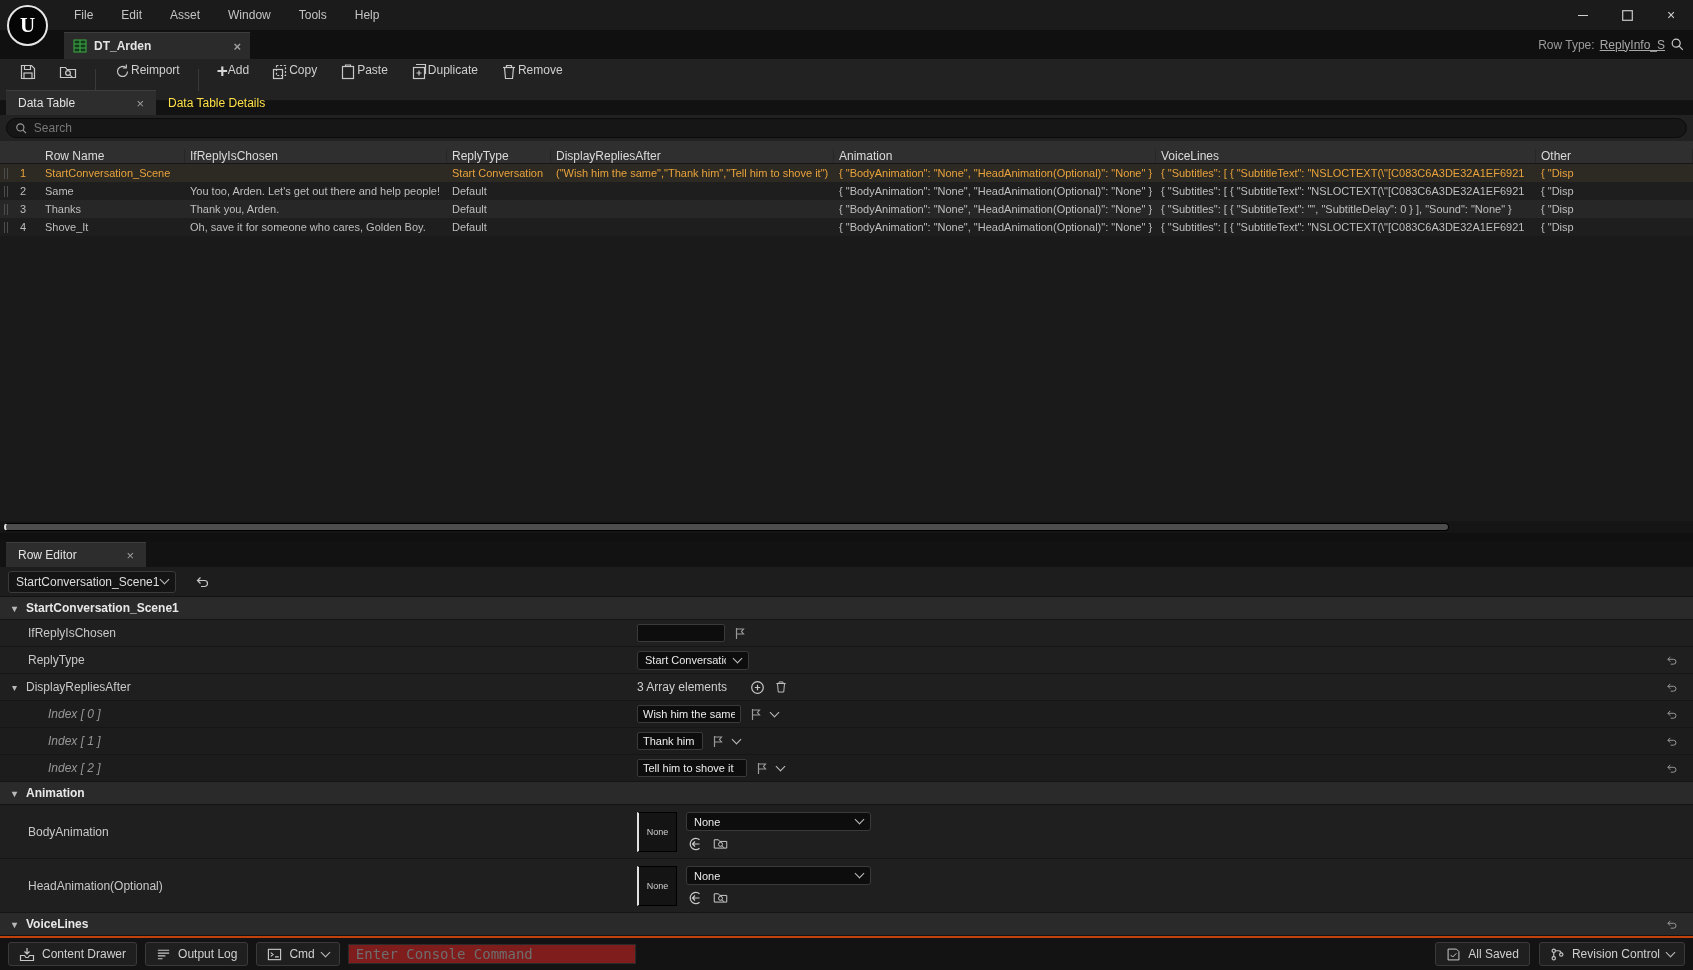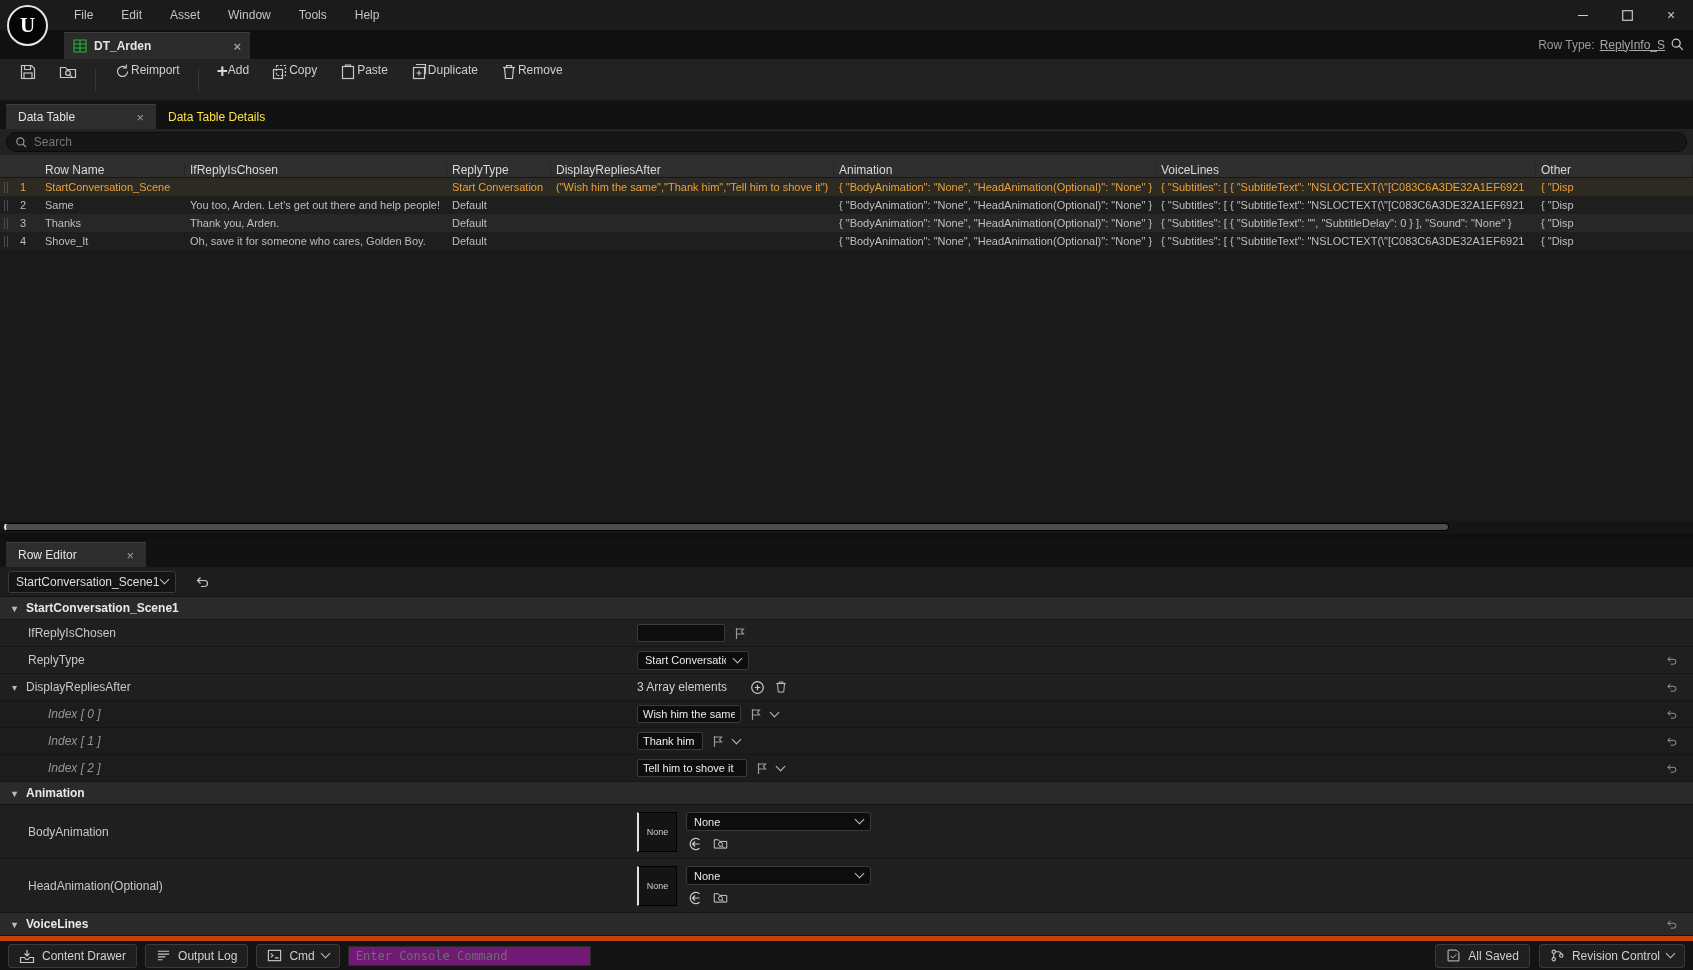--- a/index.html
+++ b/index.html
@@ -33,21 +33,21 @@
   .row-type .link { text-decoration:underline; color:#a8a8a8; }
 
   
   .toolbar { height:42px; background:#222222; border-bottom:1px solid #141414; display:flex; align-items:center; padding:0 8px; flex:0 0 auto; }
   .tool-btn { display:flex; align-items:flex-start; padding:0 11px; height:34px; color:#cfcfcf; }
   .tool-btn .plus { font-size:19px; font-weight:bold; color:#d6d6d6; line-height:1; margin-top:-2px; }
   .tool-sep { width:1px; height:22px; background:#3a3a3a; margin:0 7px; }
 
   
   .table-panel { flex:1 1 auto; min-height:0; display:flex; flex-direction:column; background:#1a1a1a; }
-  .panel-tab-row { height:28px; background:#121212; display:flex; align-items:flex-end; padding-left:6px; flex:0 0 auto; }
+  .panel-tab-row { height:14px; background:#121212; display:flex; align-items:flex-end; padding-left:6px; flex:0 0 auto; }
   .panel-tab { height:25px; padding:0 12px; display:flex; align-items:center; gap:24px; color:#fde047; }
   .panel-tab.active { background:#2d2d2d; color:#e2e2e2; border-top:1px solid #3d3d3d; min-width:150px; justify-content:space-between; }
   .search-row { height:26px; background:#222222; display:flex; align-items:center; padding:0 6px; flex:0 0 auto; }
   .search-box { flex:1; height:20px; background:#161616; border:1px solid #0b0b0b; border-radius:10px;
                 display:flex; align-items:center; gap:6px; padding:0 8px; }
   .search-box input { background:transparent; border:none; outline:none; color:#9a9a9a; font:inherit; width:100%; }
   .search-box input::placeholder { color:#777; }
 
   .grid-header { height:23px; background:#2f2f2f; display:flex; border-bottom:1px solid #161616; flex:0 0 auto;align-items:flex-end; }
   .gh-cell { display:flex; align-items:center; padding:0 5px; border-right:1px solid #262626; color:#dadada; overflow:hidden; white-space:nowrap; }
@@ -108,26 +108,26 @@
   .w112 { width:112px; } .w185 { width:185px; }
   .array-text { color:#cfcfcf; }
   .ic-btn { display:flex; align-items:center; justify-content:center; }
 
   .thumb { width:40px; height:40px; background:#141414; border:1px solid #000; border-left:2px solid #e2e2e2;
            display:flex; align-items:center; justify-content:center; font-size:9px; color:#cfcfcf; flex:0 0 auto; }
   .asset-col { display:flex; flex-direction:column; gap:5px; }
   .asset-icons { display:flex; gap:11px; align-items:center; padding-left:2px; }
 
   
-  .statusbar { height:34px; background:#131313; border-top:5px solid #c2410c; display:flex; align-items:center;
+  .statusbar { height:34px; background:#131313; border-top:2px solid #c2410c; display:flex; align-items:center;
                gap:8px; padding:0 8px; flex:0 0 auto; }
   .sb-btn { height:24px; background:#1f1f1f; border:1px solid #3a3a3a; border-radius:3px; display:flex; align-items:center;
             gap:7px; padding:0 10px; color:#cfcfcf; }
-  .console-input { width:243px; height:20px; background:#701a75; border:1px solid #2a2a2a; color:#9a9a9a;
-                   font-family:"DejaVu Sans Mono", monospace; font-size:12px; padding:0 7px; outline:none; }
+  .console-input { width:288px; height:20px; background:#7f1d1d; border:1px solid #2a2a2a; color:#9a9a9a;
+                   font-family:"DejaVu Sans Mono", monospace; font-size:14px; padding:0 7px; outline:none; }
   .console-input::placeholder { color:#6e6e6e; }
   .sb-right { margin-left:auto; display:flex; gap:9px; align-items:center; }
 </style>
 </head>
 <body>
 
 <div class="app">
 
   <div class="titlebar">
     <div class="ue-logo">U</div>

